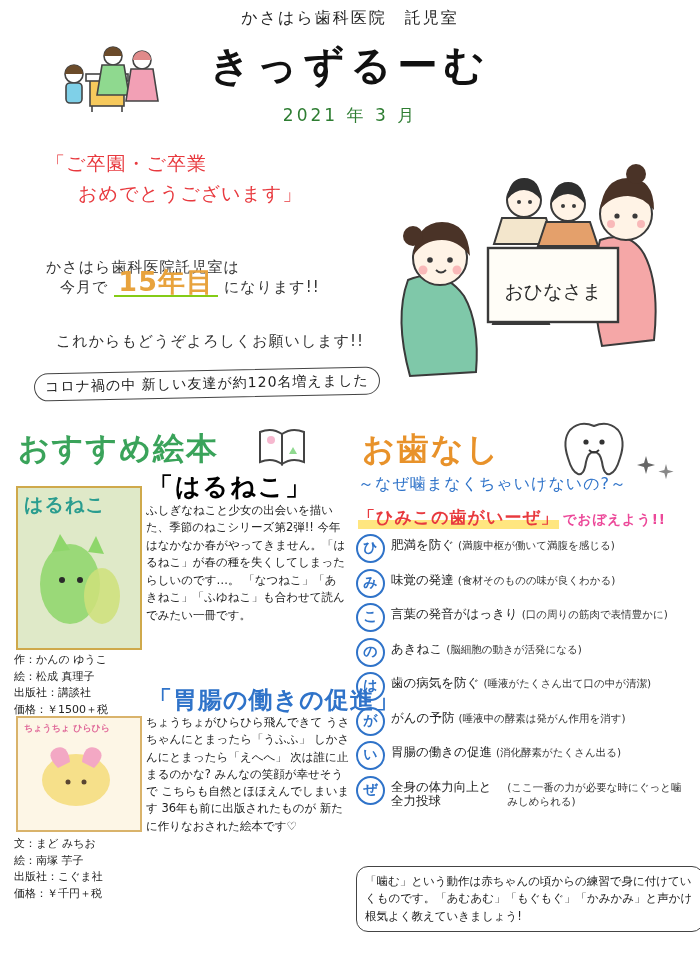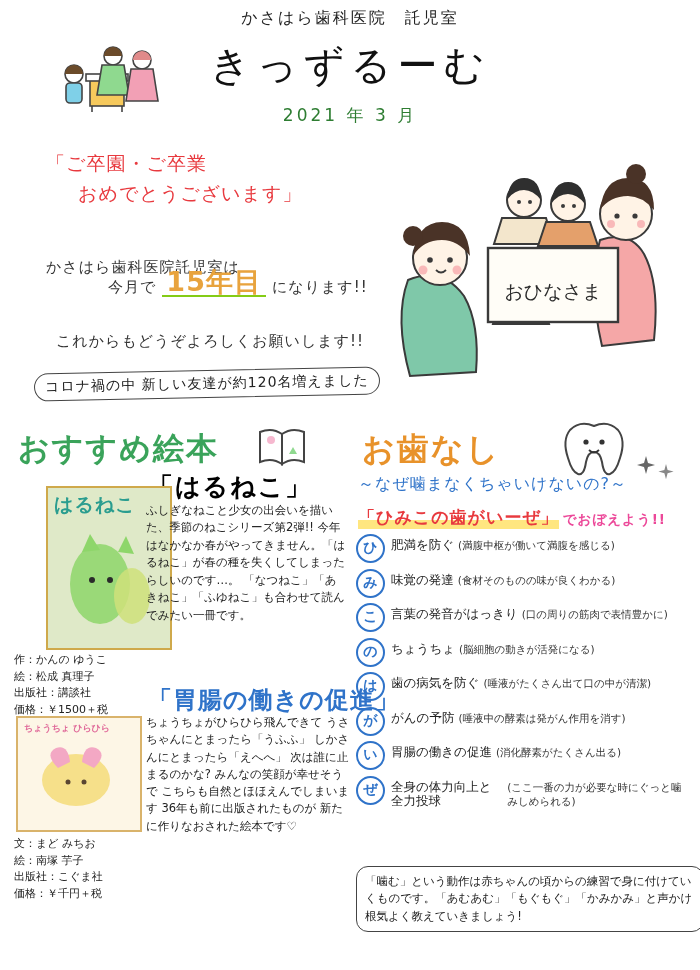--- a/index.html
+++ b/index.html
@@ -13,21 +13,21 @@
   }
   .page{position:relative;width:700px;height:970px;padding-left:28px;}
 
   
   .hdr-sub{
     position:absolute;top:8px;left:0;width:700px;text-align:center;
     font-size:16px;letter-spacing:2px;color:#222;
   }
   .hdr-title{
     position:absolute;top:38px;left:0;width:700px;text-align:center;
-    font-size:40px;font-weight:normal;letter-spacing:6px;color:#111;
+    font-size:40px;font-weight:bold;letter-spacing:6px;color:#111;
   }
   .hdr-date{
     position:absolute;top:104px;left:0;width:700px;text-align:center;
     font-size:17px;letter-spacing:3px;color:#2e7d32;
   }
 
   
   .family{position:absolute;left:52px;top:34px;width:110px;height:80px;}
 
   
@@ -35,21 +35,21 @@
     position:absolute;left:28px;top:148px;width:330px;
     font-size:19px;color:#e8393e;line-height:1.6;letter-spacing:1px;margin-left:18px;
   }
   .greet1 .l2{display:block;margin-left:32px;}
   .greet2{
     position:absolute;left:46px;top:238px;width:330px;
     font-size:15px;color:#333;letter-spacing:1px;margin-top:20px;
   }
   .greet3{
     position:absolute;left:60px;top:268px;width:300px;font-size:15px;
-    letter-spacing:1px;display:flex;align-items:flex-end;gap:6px;margin-left:48px;
+    letter-spacing:1px;display:flex;align-items:flex-end;gap:6px;
   }
   .big-num{
     font-size:27px;color:#e8a33d;font-weight:bold;
     border-bottom:2px solid #84cc16;padding:0 4px;line-height:1;
   }
   .greet4{
     position:absolute;left:56px;top:332px;font-size:15px;letter-spacing:1px;
   }
   .greet5{
     position:absolute;left:34px;top:370px;
@@ -67,21 +67,21 @@
     font-size:31px;color:#3aa35a;font-weight:bold;letter-spacing:2px;
   }
   .book-icon{position:absolute;left:256px;top:424px;width:52px;height:44px;}
 
   .book1-title{
     position:absolute;left:148px;top:470px;font-size:25px;color:#000000;
     font-weight:bold;letter-spacing:2px;
   }
   .cover1{
     position:absolute;left:16px;top:486px;width:122px;height:160px;
-    border:2px solid #cfa94b;background:#0f172a;overflow:hidden;margin-left:30px;
+    border:2px solid #cfa94b;background:#0f172a;overflow:hidden;
   }
   .cover1 .c-t{
     position:absolute;left:6px;top:4px;font-size:19px;color:#2a9d8f;font-weight:bold;
     letter-spacing:1px;
   }
   .book1-text{
     position:absolute;left:146px;top:502px;width:200px;
     font-size:11.5px;line-height:1.52;color:#222;
   }
   .book1-meta{
@@ -301,21 +301,21 @@
         <div class="acro-main">味覚の発達</div>
         <div class="acro-sub">(食材そのものの味が良くわかる)</div>
       </div>
       <div class="acro-row">
         <div class="acro-c">こ</div>
         <div class="acro-main">言葉の発音がはっきり</div>
         <div class="acro-sub">(口の周りの筋肉で表情豊かに)</div>
       </div>
       <div class="acro-row">
         <div class="acro-c">の</div>
-        <div class="acro-main">ちょうちょ</div>
+        <div class="acro-main">あきねこ</div>
         <div class="acro-sub">(脳細胞の動きが活発になる)</div>
       </div>
       <div class="acro-row">
         <div class="acro-c">は</div>
         <div class="acro-main">歯の病気を防ぐ</div>
         <div class="acro-sub">(唾液がたくさん出て口の中が清潔)</div>
       </div>
       <div class="acro-row">
         <div class="acro-c">が</div>
         <div class="acro-main">がんの予防</div>

